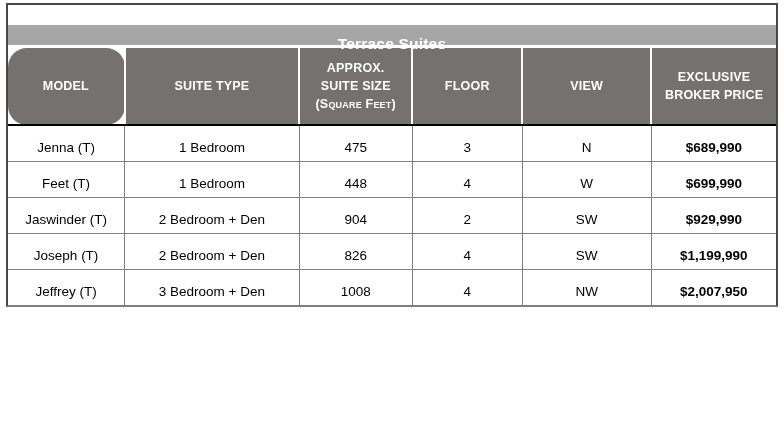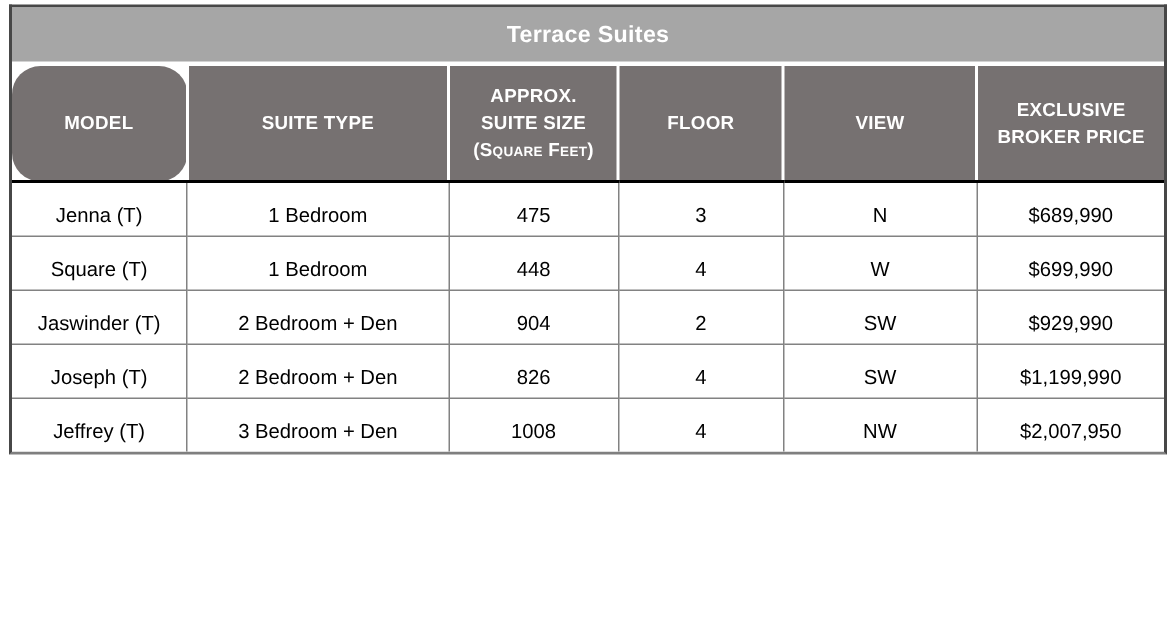--- a/index.html
+++ b/index.html
@@ -13,29 +13,30 @@
   }
   .table-outer {
     box-sizing: border-box;
     width: 772px;
     margin: 3px 0 0 6px;
     border: 2px solid #474747;
     border-bottom: 2px solid #7f7f7f;
     background: #ffffff;
   }
   .title-bar {
-    height: 36px;
+    height: 20px;
     line-height: 38px;
     background: #a6a6a6;
     color: #ffffff;
     font-size: 15.5px;
     font-weight: bold;
     text-align: center;
     margin-bottom: 3px;
     letter-spacing: 0.2px;
+    margin-top: 20px;
   }
   table.suites {
     width: 100%;
     border-collapse: collapse;
     table-layout: fixed;
   }
   thead th {
     background: #767171;
     color: #ffffff;
     font-size: 12.5px;
@@ -57,21 +58,21 @@
     color: #000000;
     font-size: 13.5px;
     text-align: center;
     vertical-align: top;
     height: 36px;
     box-sizing: border-box;
     padding-top: 14px;
     border: 1.5px solid #828282;
   }
   tbody td:first-child { border-left: none; }
-  tbody td:last-child { border-right: none; }
+  tbody td:last-child { border-right: none; font-weight: bold; }
   tbody tr:last-child td { border-bottom: none; text-align: center; }
 </style>
 </head>
 <body>
 
 <div class="table-outer">
   <div class="title-bar">Terrace Suites</div>
   <table class="suites">
     <colgroup>
       <col style="width:15.2%">
@@ -109,21 +110,21 @@
     <tbody>
         <tr>
           <td>Jenna (T)</td>
           <td>1 Bedroom</td>
           <td>475</td>
           <td>3</td>
           <td>N</td>
           <td>$689,990</td>
         </tr>
         <tr>
-          <td>Square (T)</td>
+          <td>Feet (T)</td>
           <td>1 Bedroom</td>
           <td>448</td>
           <td>4</td>
           <td>W</td>
           <td>$699,990</td>
         </tr>
         <tr>
           <td>Jaswinder (T)</td>
           <td>2 Bedroom + Den</td>
           <td>904</td>

